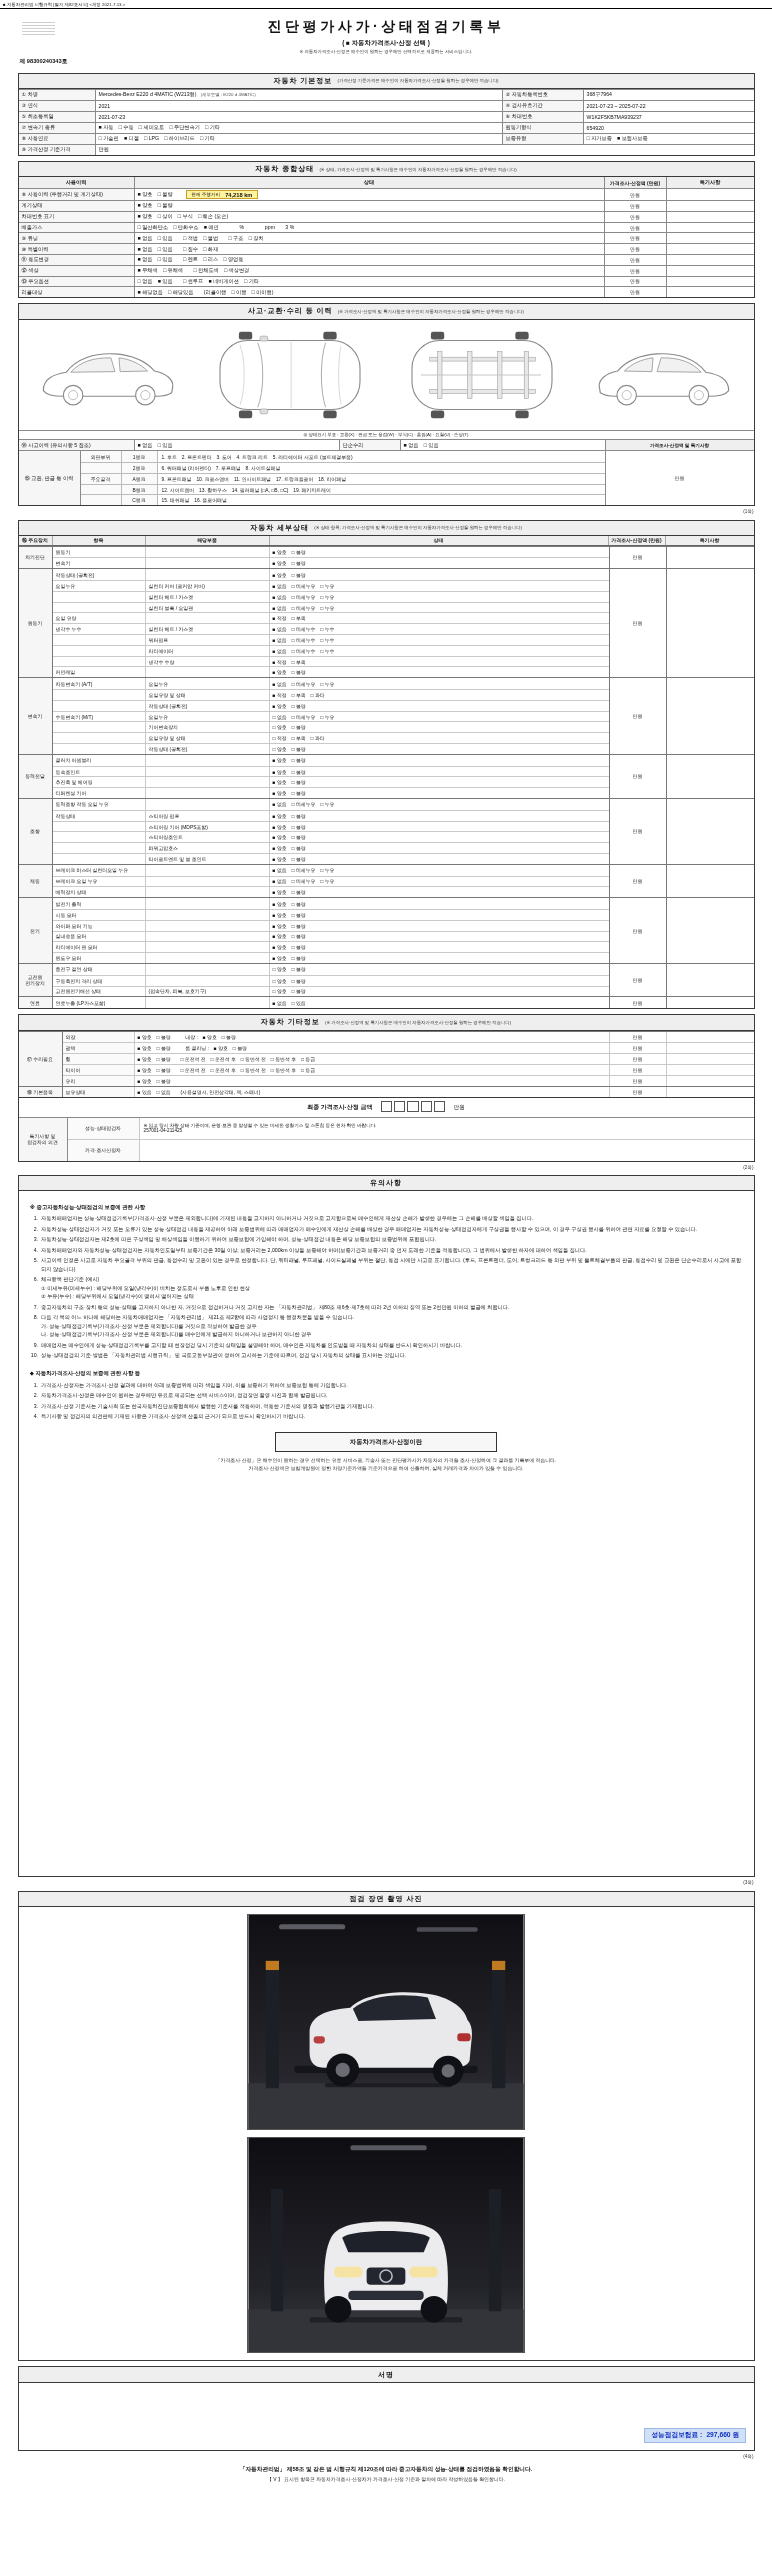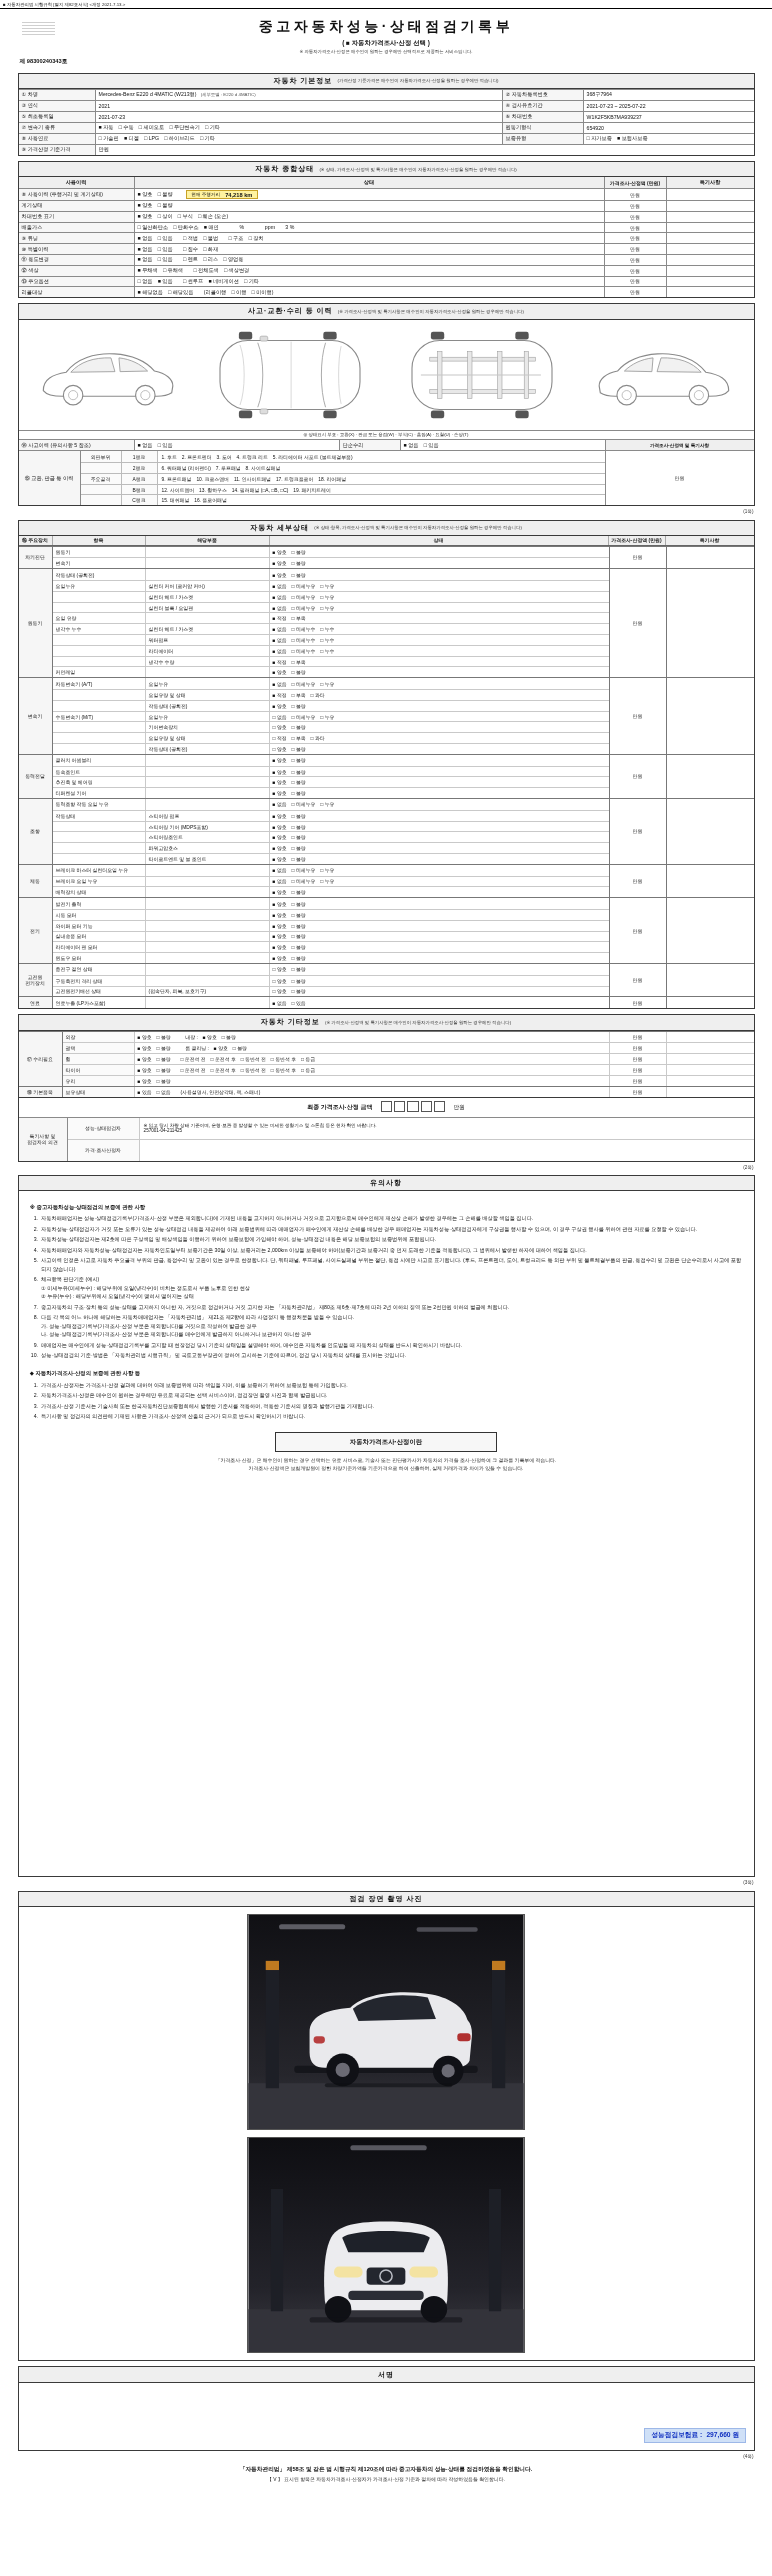--- a/index.html
+++ b/index.html
@@ -126,21 +126,21 @@
 <div class="page">
 
   <div class="doc-head">
     <div class="stripes">
         <div></div>
         <div></div>
         <div></div>
         <div></div>
         <div></div>
       </div>
-    <div class="doc-title">중고자동차성능·상태점검기록부</div>
+    <div class="doc-title">진단평가사가·상태점검기록부</div>
     <div class="doc-sub">( ■ 자동차가격조사·산정 선택 )</div>
     <div class="doc-sub-note">※ 자동차가격조사·산정은 매수인이 원하는 경우에만 선택적으로 제공하는 서비스입니다.</div>
     <div class="doc-no">제 98300240343호</div>
   </div>
 
   <div class="box">
     <div class="secbar">
       <span class="sec-title">자동차 기본정보</span>
       <span class="sec-note">(가격산정 기준가격은 매수인이 자동차가격조사·산정을 원하는 경우에만 적습니다)</span>
     </div>

